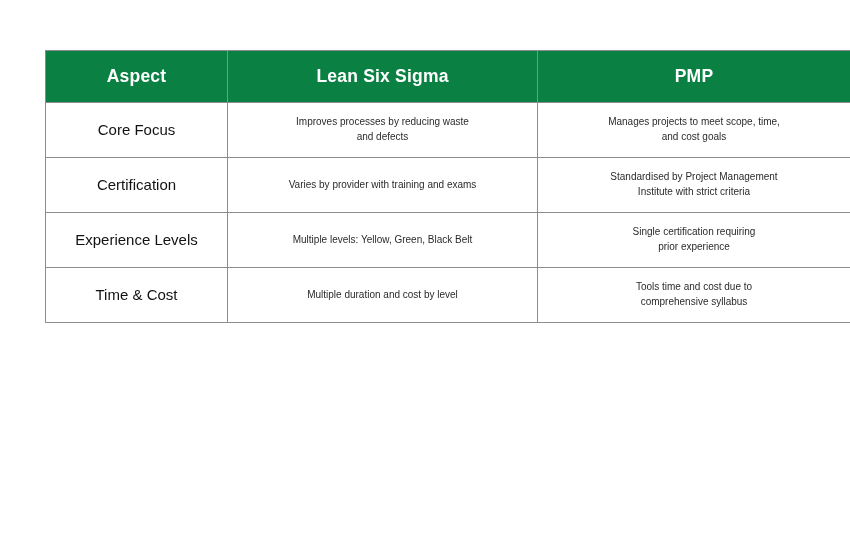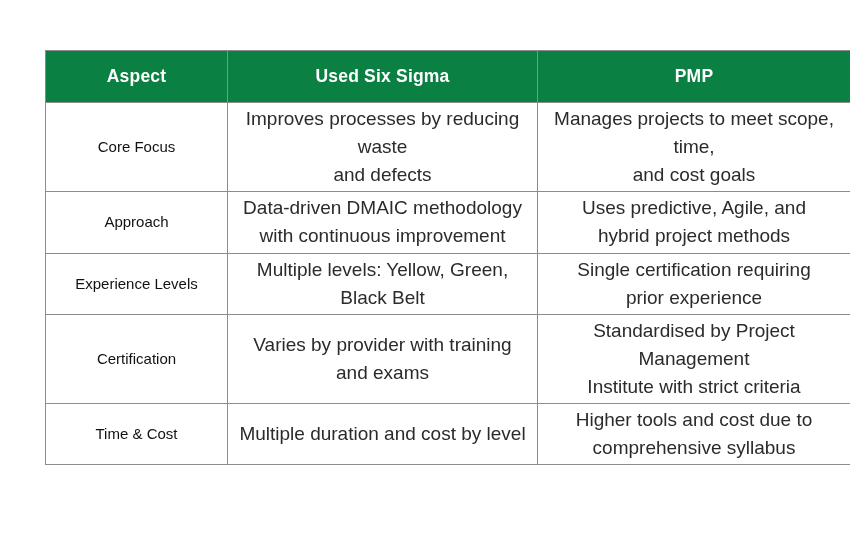--- a/index.html
+++ b/index.html
@@ -39,21 +39,21 @@
   table.cmp thead th {
     height: 52px;
     background: var(--header-bg);
     color: var(--header-text);
     font-size: 17.5px;
     font-weight: bold;
     letter-spacing: 0.2px;
   }
   table.cmp tbody td {
     height: 55px;
-    font-size: 19px;
+    font-size: 10px;
     line-height: 1.48;
     color: var(--cell-text);
     white-space: pre-line;
     padding: 2px 10px;
   }
   table.cmp tbody td.aspect {
     font-weight: normal;
     font-size: 15px;
     color: var(--aspect-text);
     white-space: normal;
@@ -65,52 +65,45 @@
 <div class="page">
   <table class="cmp">
     <colgroup>
       <col class="c-aspect">
       <col class="c-lss">
       <col class="c-pmp">
     </colgroup>
     <thead>
       <tr>
         <th>Aspect</th>
-        <th>Used Six Sigma</th>
+        <th>Lean Six Sigma</th>
         <th>PMP</th>
       </tr>
     </thead>
     <tbody>
       <tr>
         <td class="aspect">Core Focus</td>
         <td>Improves processes by reducing waste
 and defects</td>
         <td>Manages projects to meet scope, time,
 and cost goals</td>
       </tr>
       <tr>
-        <td class="aspect">Approach</td>
-        <td>Data-driven DMAIC methodology
-with continuous improvement</td>
-        <td>Uses predictive, Agile, and
-hybrid project methods</td>
+        <td class="aspect">Certification</td>
+        <td>Varies by provider with training and exams</td>
+        <td>Standardised by Project Management
+Institute with strict criteria</td>
       </tr>
       <tr>
         <td class="aspect">Experience Levels</td>
         <td>Multiple levels: Yellow, Green, Black Belt</td>
         <td>Single certification requiring
 prior experience</td>
       </tr>
       <tr>
-        <td class="aspect">Certification</td>
-        <td>Varies by provider with training and exams</td>
-        <td>Standardised by Project Management
-Institute with strict criteria</td>
-      </tr>
-      <tr>
         <td class="aspect">Time &amp; Cost</td>
         <td>Multiple duration and cost by level</td>
-        <td>Higher tools and cost due to
+        <td>Tools time and cost due to
 comprehensive syllabus</td>
       </tr>
     </tbody>
   </table>
 </div>
 
 </body></html>

